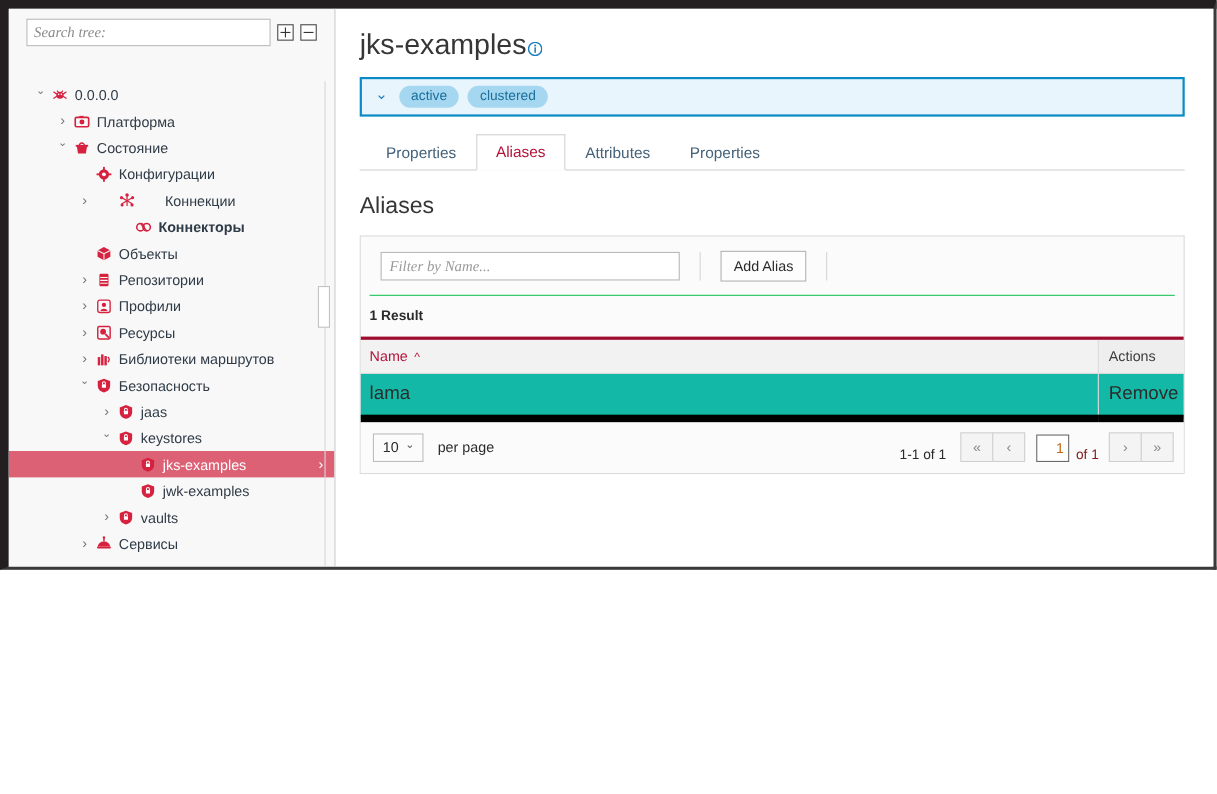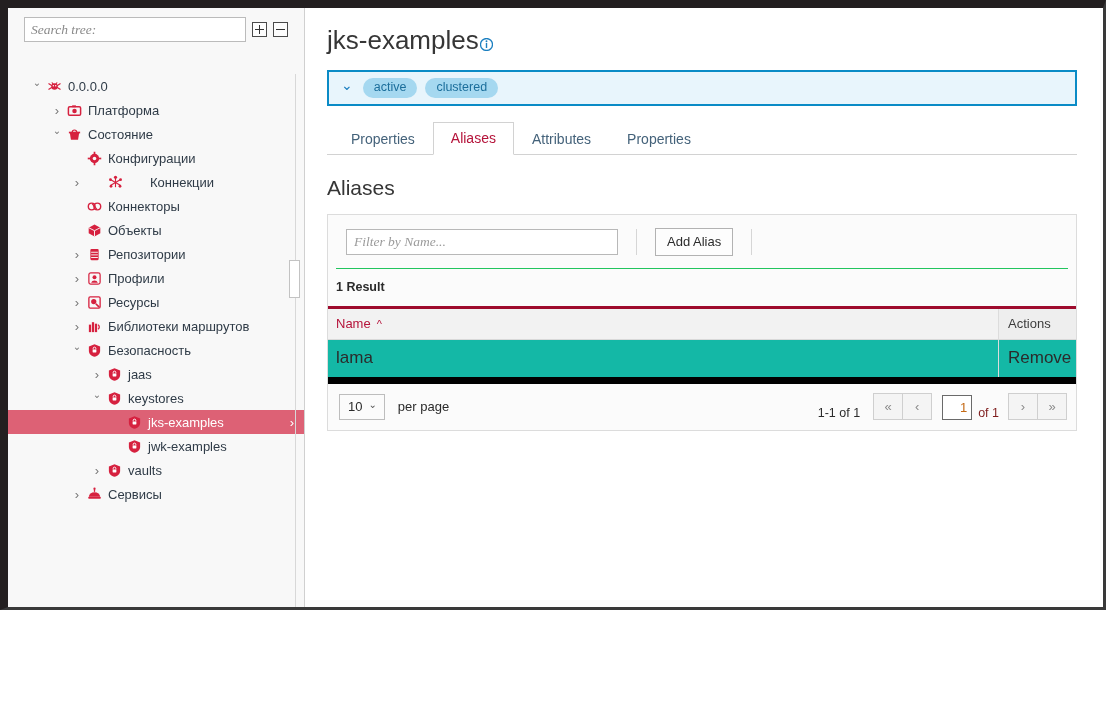--- a/index.html
+++ b/index.html
@@ -10,21 +10,21 @@
     width: 1106px;
     height: 722px;
     background: #ffffff;
     font-family: "Liberation Sans", sans-serif;
     overflow: hidden;
   }
   .app-frame {
     position: absolute;
     left: 0; top: 0;
     width: 1106px;
-    height: 610px;
+    height: 518px;
     box-sizing: border-box;
     border-top: 8px solid #231f20;
     border-left: 8px solid #231f20;
     border-right: 3px solid #3a3a3a;
     border-bottom: 3px solid #3a3a3a;
     background: #ffffff;
     display: flex;
     flex-direction: row;
   }
   
@@ -472,21 +472,21 @@
               </g>
               <circle cx="8" cy="2.4" r="1.7" fill="#d6213f"></circle>
               <circle cx="2.6" cy="5" r="1.5" fill="#d6213f"></circle>
               <circle cx="13.4" cy="5" r="1.5" fill="#d6213f"></circle>
               <circle cx="3.2" cy="12" r="1.5" fill="#d6213f"></circle>
               <circle cx="12.8" cy="12" r="1.5" fill="#d6213f"></circle>
             </svg>
           </span>
           <span class="node-label">Коннекции</span>
         </div>
-        <div class="tree-node" style="padding-left: 62px;">
+        <div class="tree-node" style="padding-left: 98px; font-weight: bold;">
           <span class="chev none"></span>
           <span class="node-icon">
             <svg xmlns="http://www.w3.org/2000/svg" width="15" height="15" viewBox="0 0 16 16">
               <circle cx="5" cy="8" r="3.6" fill="none" stroke="#d6213f" stroke-width="1.5"></circle>
               <circle cx="11" cy="8" r="3.6" fill="none" stroke="#d6213f" stroke-width="1.5"></circle>
               <path d="M5.5 5 L10.5 11" stroke="#d6213f" stroke-width="1.4"></path>
             </svg>
           </span>
           <span class="node-label">Коннекторы</span>
         </div>

